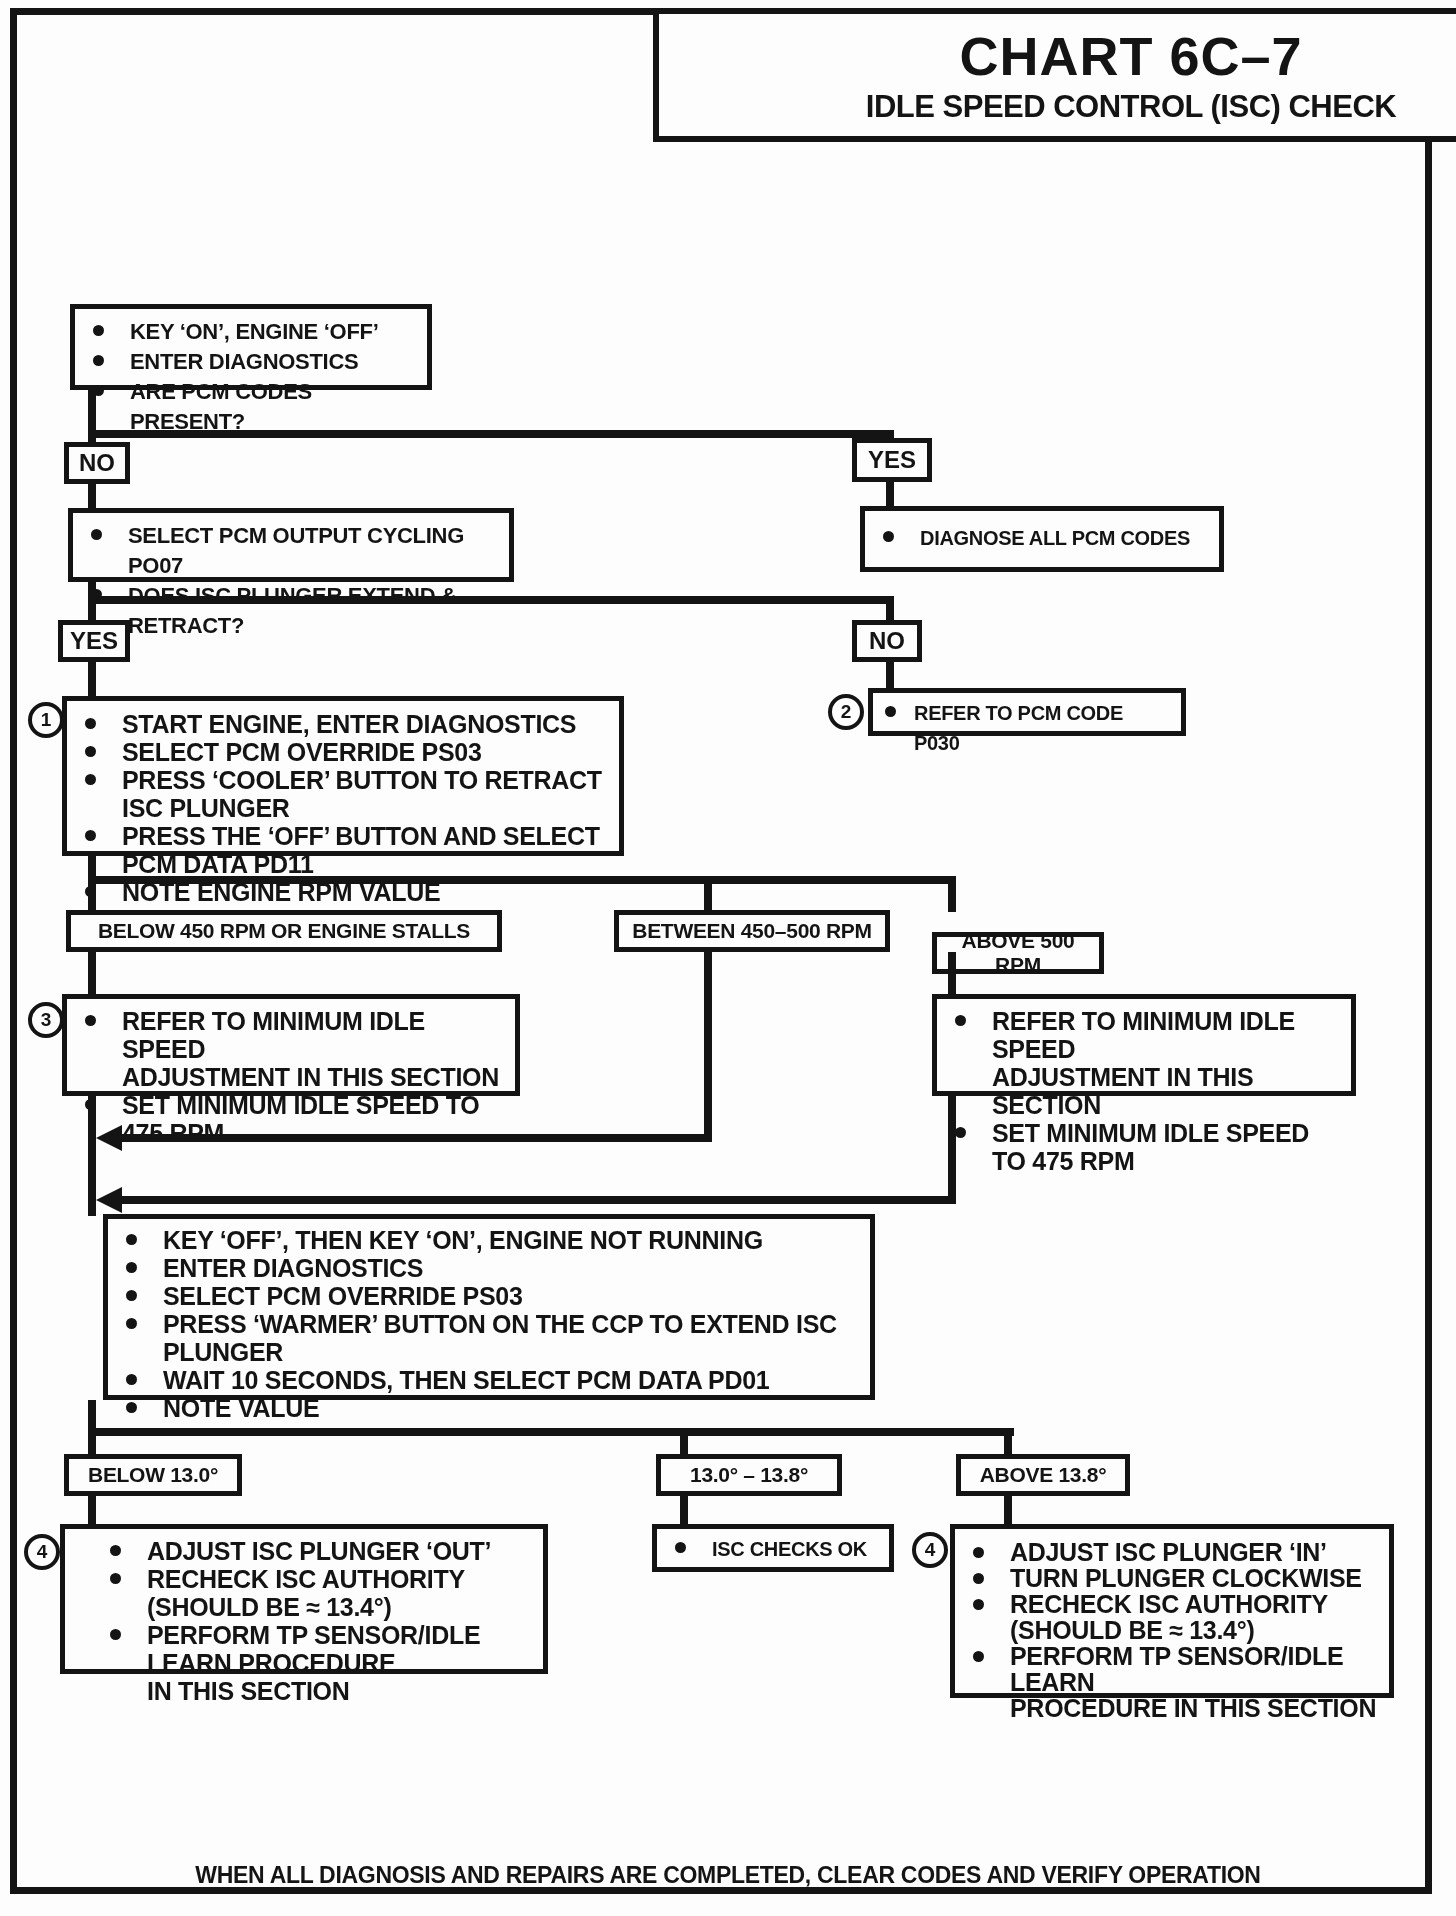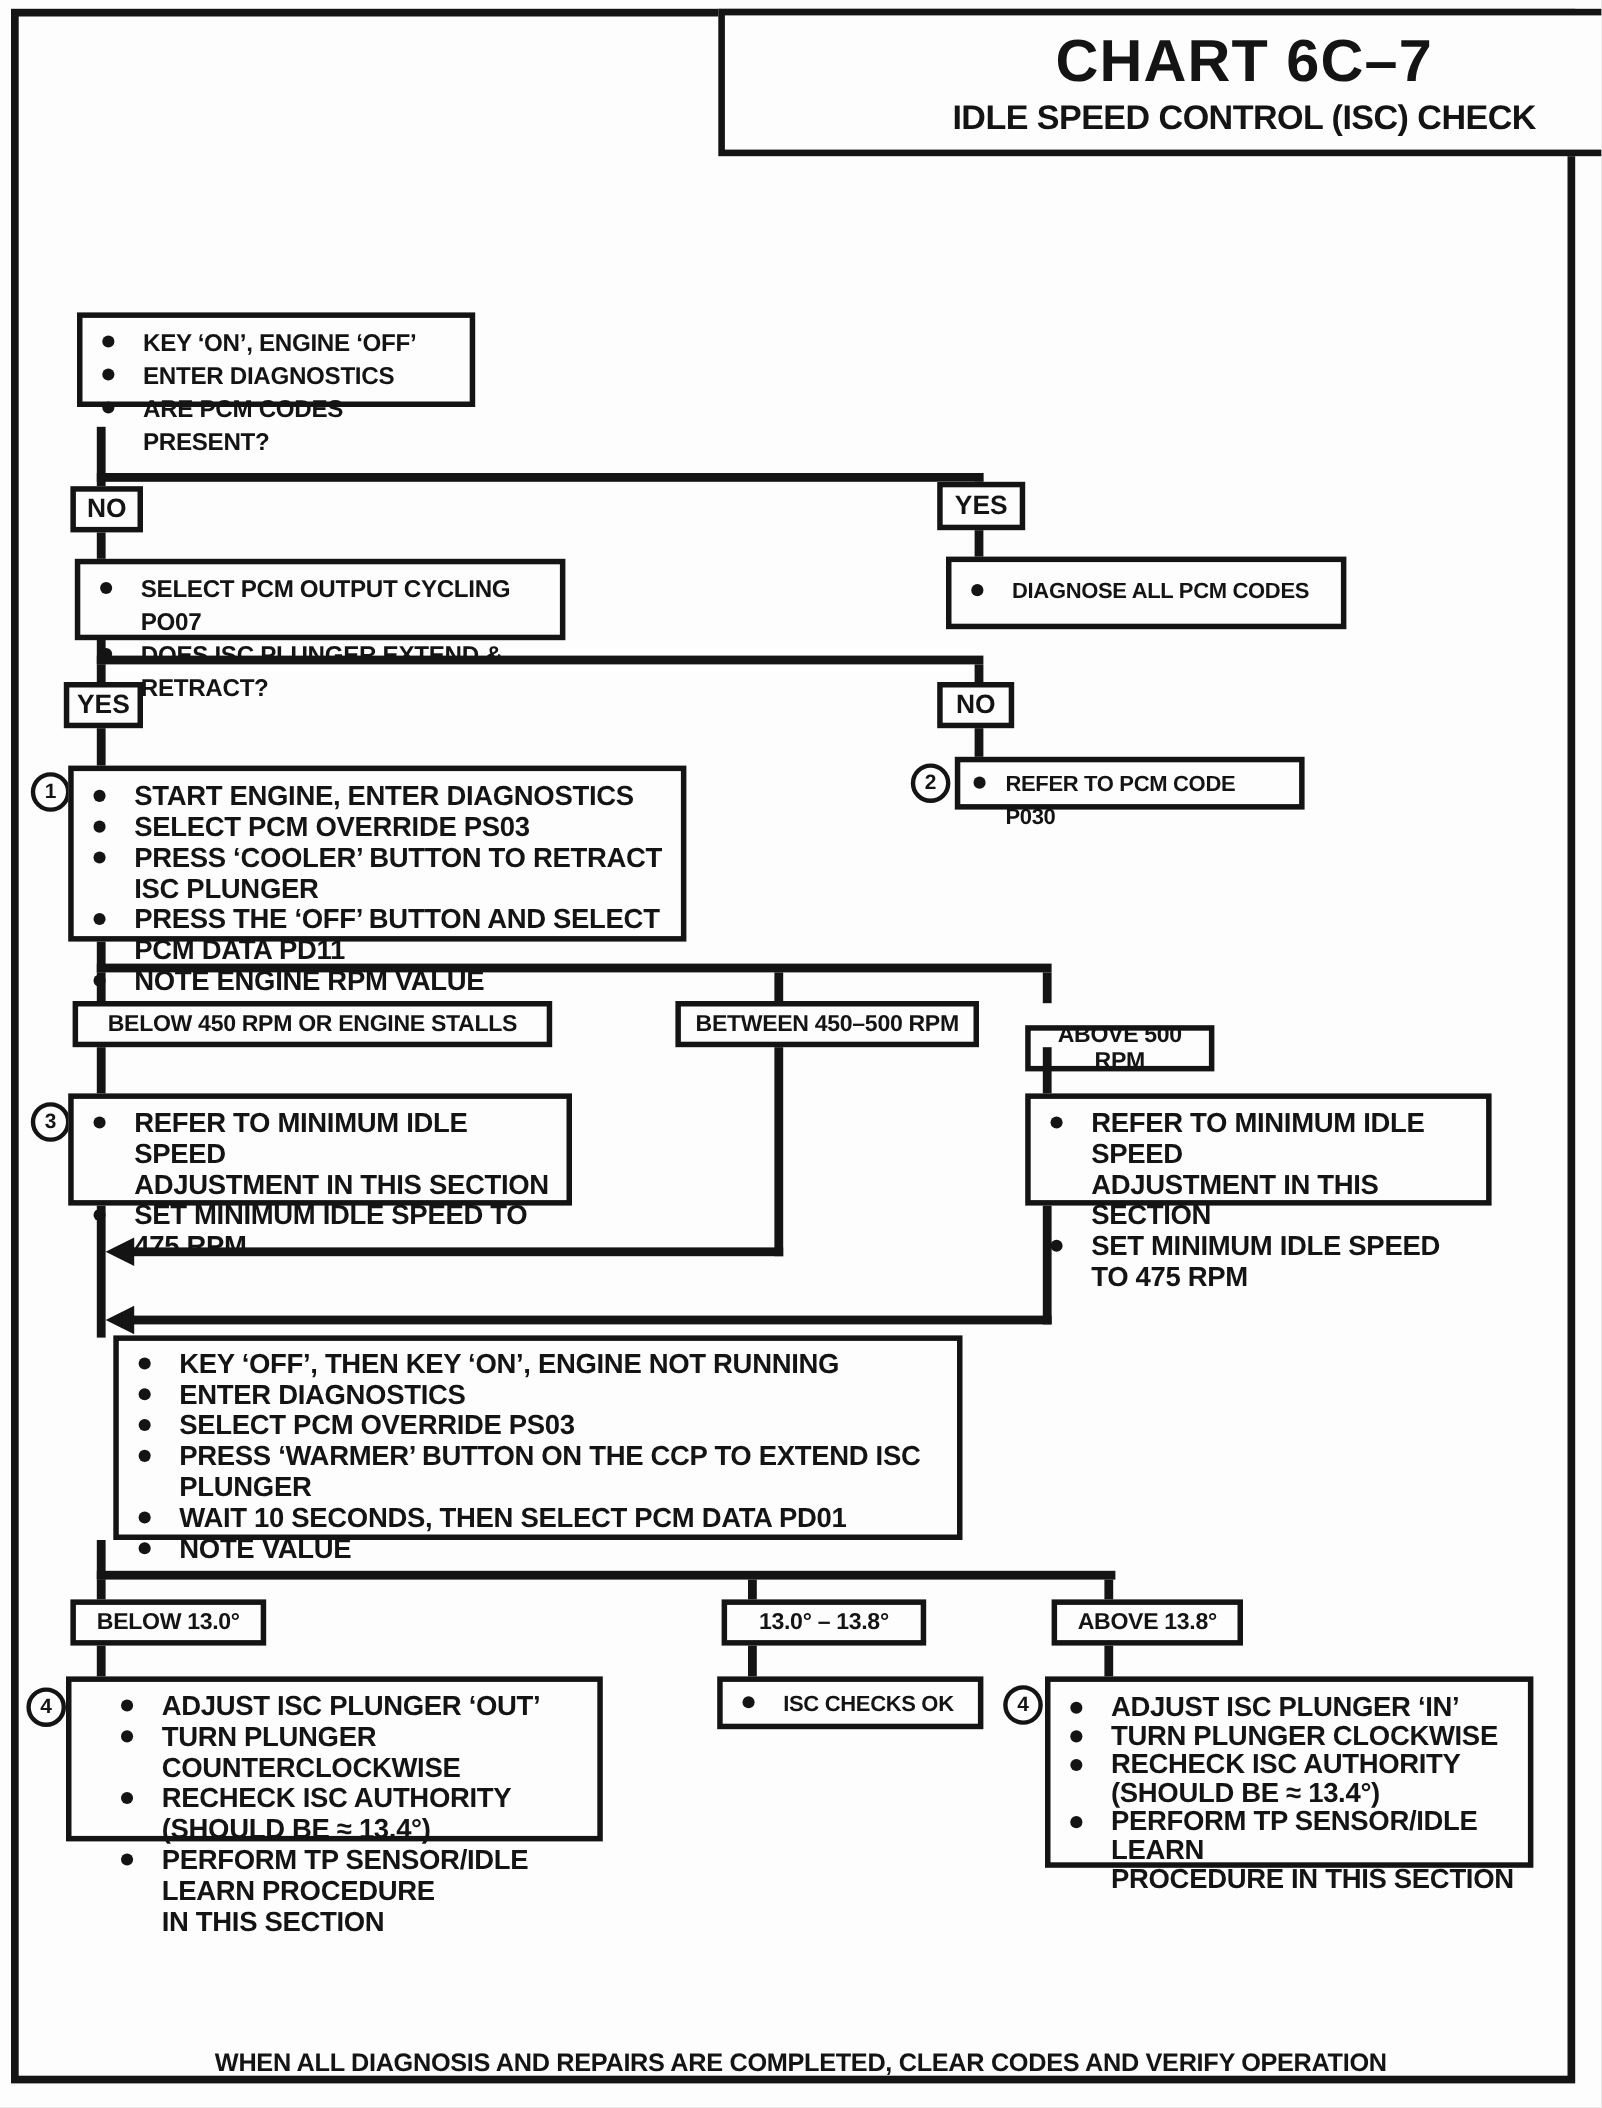--- a/index.html
+++ b/index.html
@@ -43,21 +43,21 @@
 <body>
 
 <div class="page">
   <div class="frame"></div>
 
   <div class="titlebox">
     <div class="t1">CHART 6C–7</div>
     <div class="t2">IDLE SPEED CONTROL (ISC) CHECK</div>
   </div>
 
-  <div class="node lg" style="left:70px;top:284px;width:362px;height:86px;">
+  <div class="node lg" style="left:70px;top:304px;width:362px;height:86px;">
     <ul class="bullets">
       <li>
           <span>KEY ‘ON’, ENGINE ‘OFF’</span>
         </li>
       <li>
           <span>ENTER DIAGNOSTICS</span>
         </li>
       <li>
           <span>ARE PCM CODES PRESENT?</span>
         </li>
@@ -245,23 +245,20 @@
 
   <div class="circ" style="left:24px;top:1534px;">
     <span>4</span>
   </div>
   <div class="node" style="left:60px;top:1524px;width:488px;height:150px;">
     <ul class="bullets" style="line-height:27px;padding-left:45px;">
       <li>
           <span>ADJUST ISC PLUNGER ‘OUT’</span>
         </li>
       <li>
-          <span>TURN PLUNGER COUNTERCLOCKWISE</span>
-        </li>
-      <li>
           <span>RECHECK ISC AUTHORITY (SHOULD BE ≈ 13.4°)</span>
         </li>
       <li>
           <span>PERFORM TP SENSOR/IDLE LEARN PROCEDURE
 IN THIS SECTION</span>
         </li>
     </ul>
   </div>
 
   <div class="node md" style="left:652px;top:1524px;width:242px;height:48px;">

